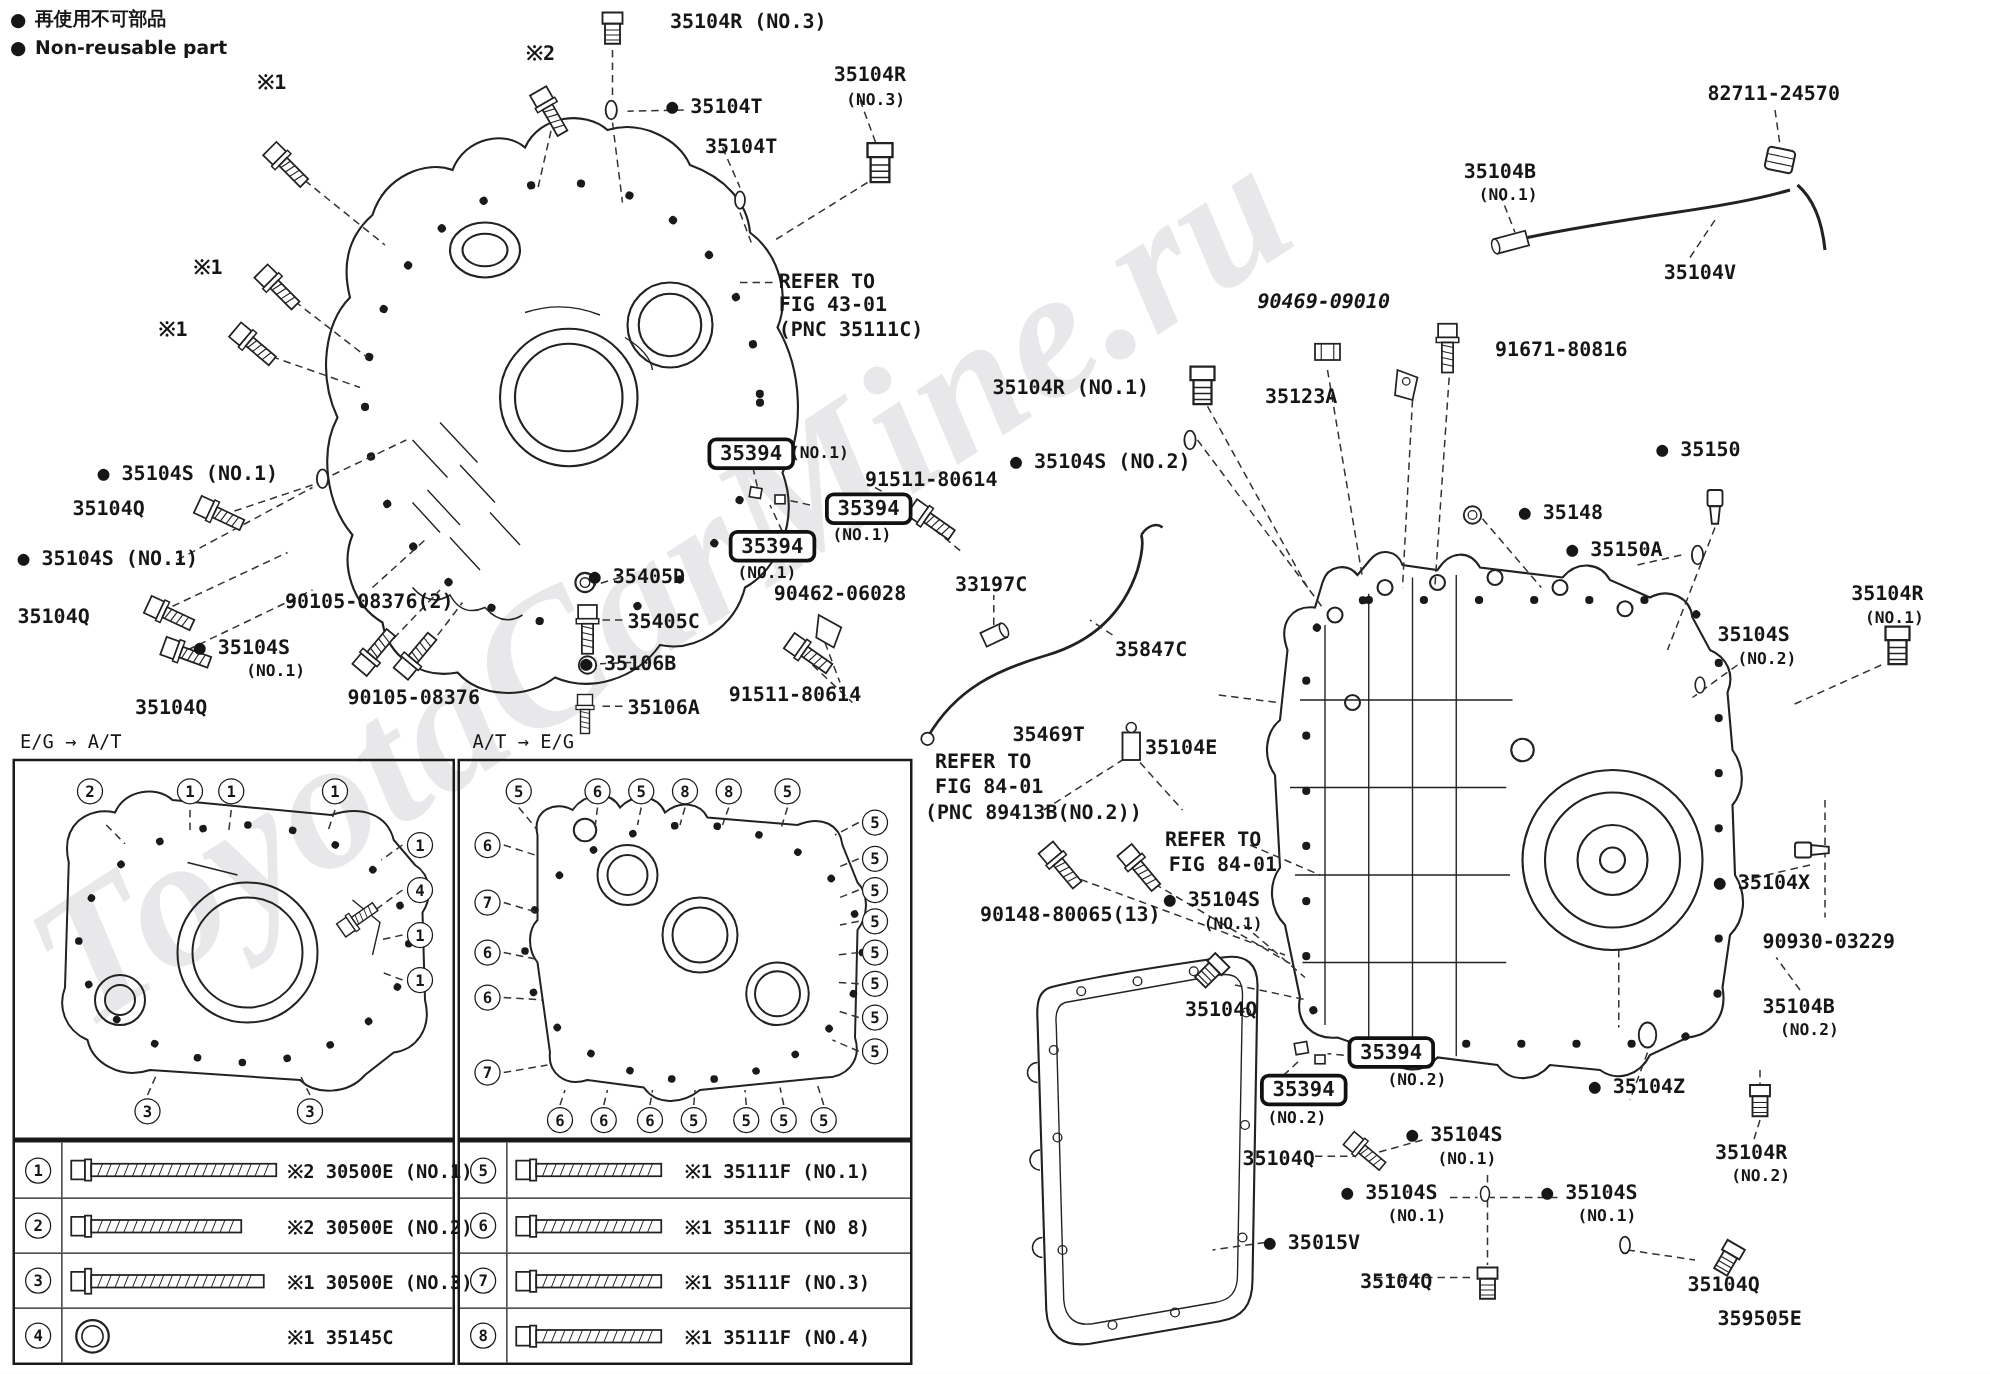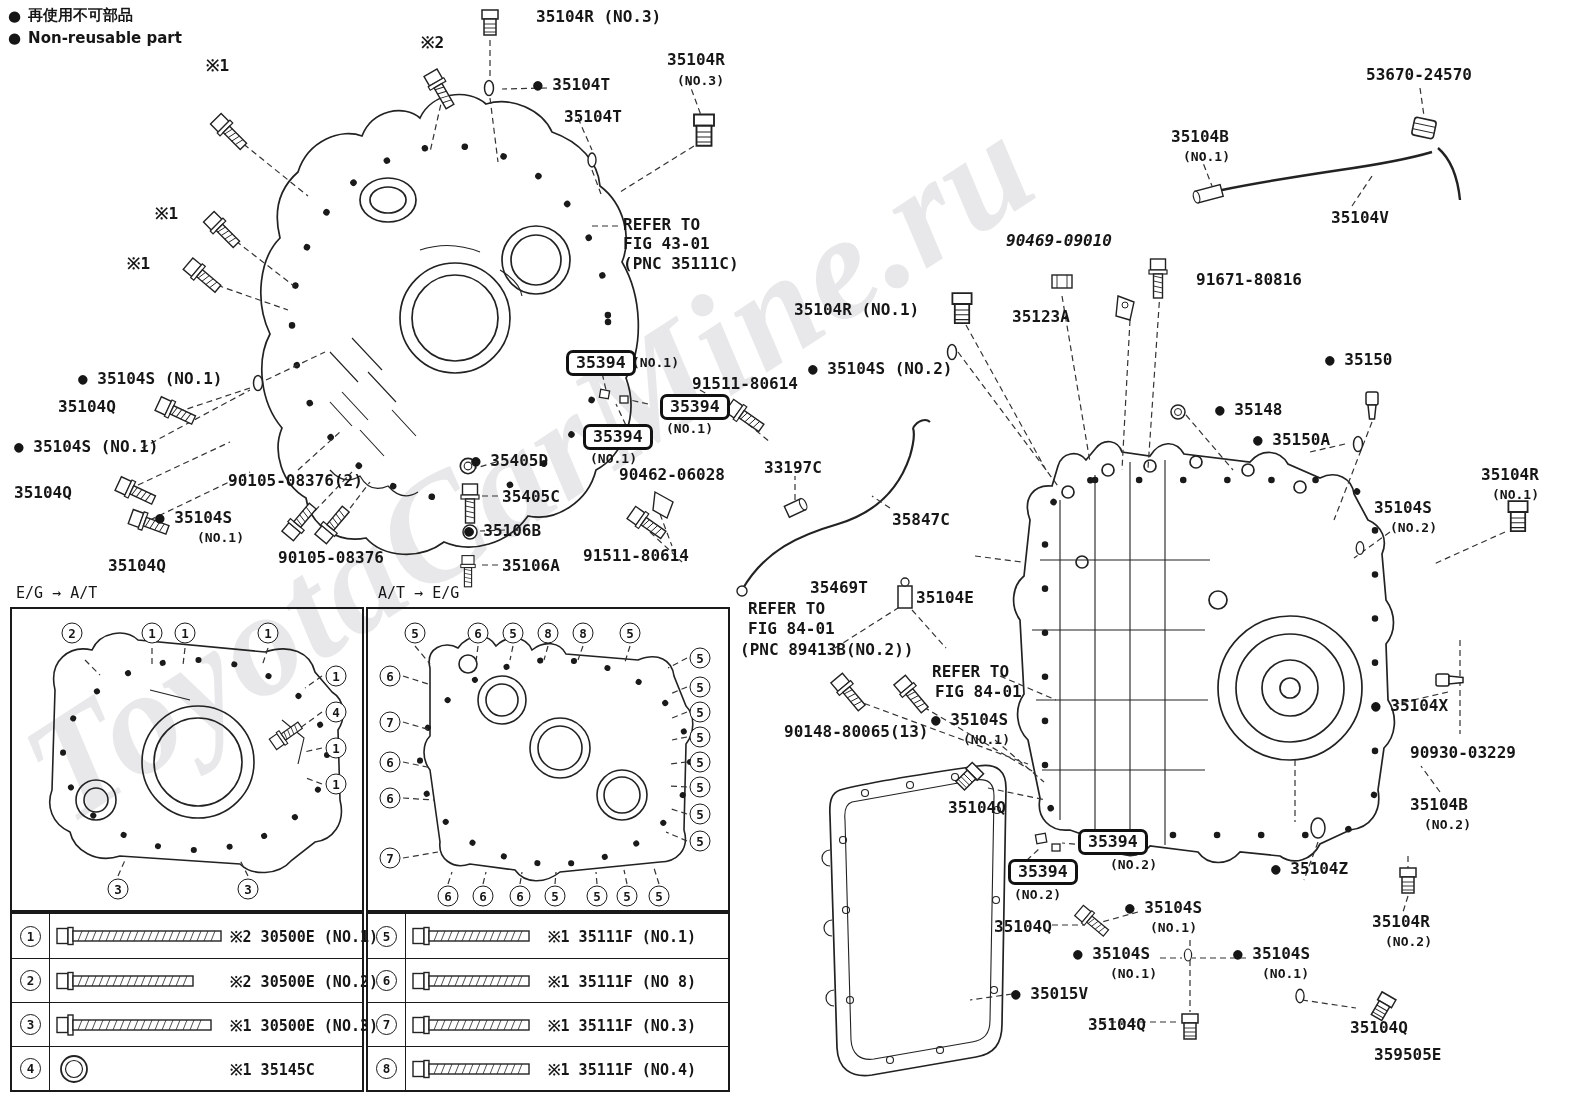--- a/index.html
+++ b/index.html
@@ -503,21 +503,21 @@
   <div class="lbl" style="left:1374px;top:1046px">359505E</div>
 
   <div id="labels">
       <div class="lbl" style="left: 206px; top: 57px;">※1</div>
       <div class="lbl" style="left: 421px; top: 34px;">※2</div>
       <div class="lbl" style="left: 536px; top: 8px;">35104R (NO.3)</div>
       <div class="lbl" style="left: 533px; top: 76px;">● 35104T</div>
       <div class="lbl" style="left: 564px; top: 108px;">35104T</div>
       <div class="lbl" style="left: 667px; top: 51px;">35104R</div>
       <div class="lbl small" style="left: 677px; top: 74px;">(NO.3)</div>
-      <div class="lbl" style="left: 1366px; top: 66px;">53670-24570</div>
+      <div class="lbl" style="left: 1366px; top: 66px;">82711-24570</div>
       <div class="lbl" style="left: 1171px; top: 128px;">35104B</div>
       <div class="lbl small" style="left: 1183px; top: 150px;">(NO.1)</div>
       <div class="lbl" style="left: 1331px; top: 209px;">35104V</div>
       <div class="lbl" style="left: 623px; top: 216px;">REFER TO</div>
       <div class="lbl" style="left: 623px; top: 235px;">FIG 43-01</div>
       <div class="lbl" style="left: 623px; top: 255px;">(PNC 35111C)</div>
       <div class="lbl" style="left: 155px; top: 205px;">※1</div>
       <div class="lbl" style="left: 127px; top: 255px;">※1</div>
       <div class="lbl" style="left: 1006px; top: 232px; font-style: italic;">90469-09010</div>
       <div class="lbl" style="left: 794px; top: 301px;">35104R (NO.1)</div>

